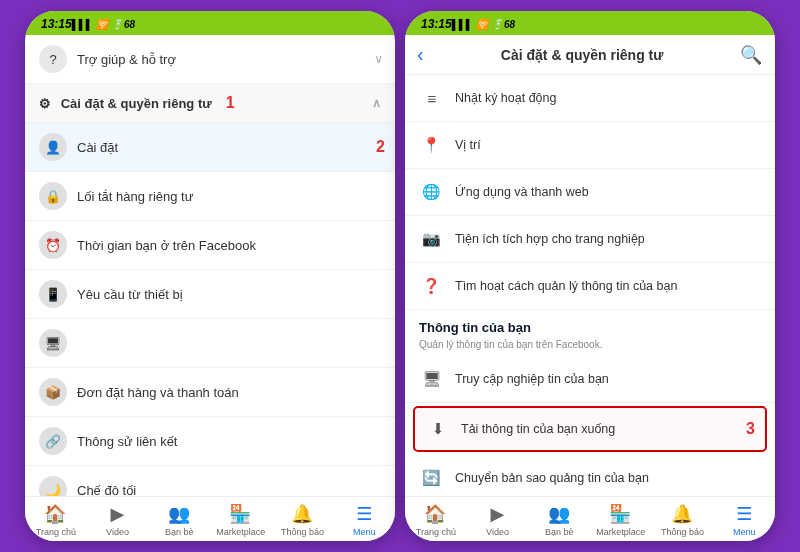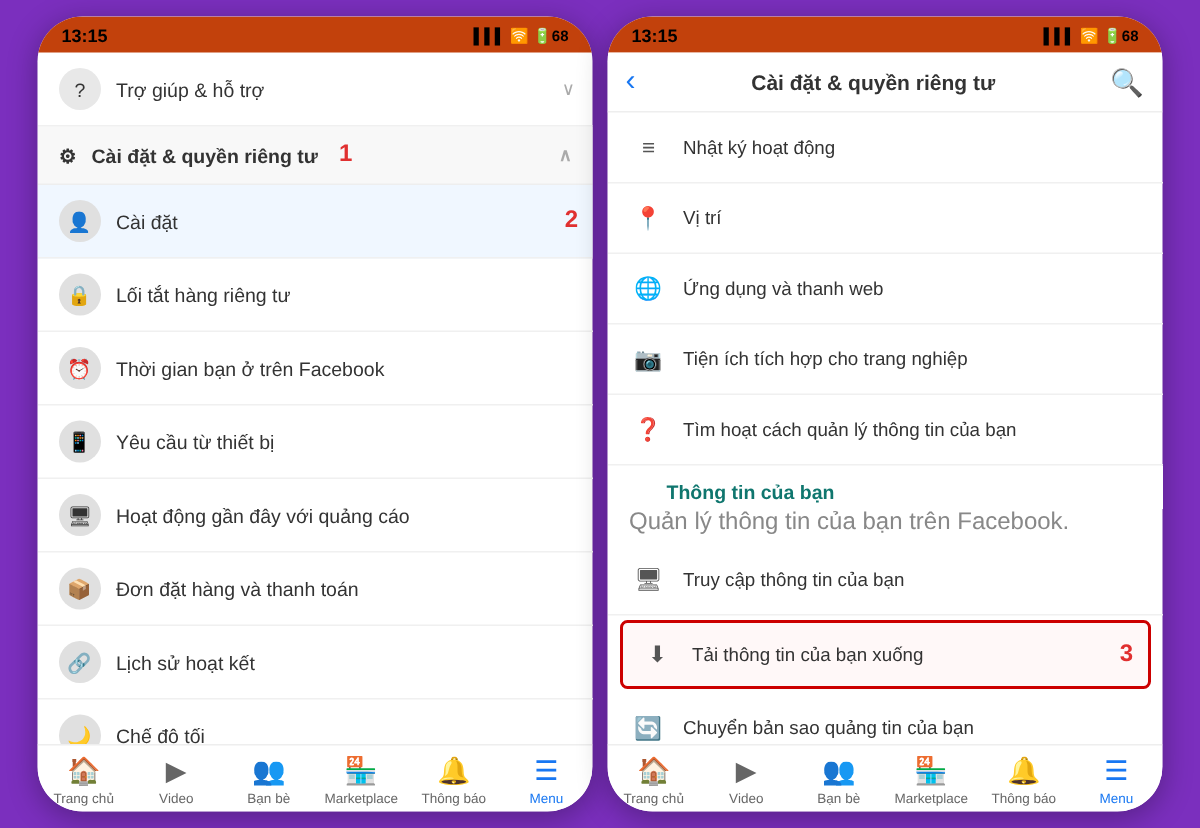--- a/index.html
+++ b/index.html
@@ -24,27 +24,27 @@
       background: #fff;
       border-radius: 30px;
       overflow: hidden;
       box-shadow: 0 4px 20px rgba(0,0,0,0.3);
       display: flex;
       flex-direction: column;
       position: relative;
     }
     .status-bar {
       display: flex;
-      justify-content: space-between;
       align-items: center;
       padding: 6px 16px 4px;
-      background: #c2410c;
+      background: #84cc16;
       font-size: 11px;
       font-weight: 600;
       flex-shrink: 0;
+      font-style: italic;
     }
     .status-bar .time { font-size: 12px; font-weight: 700; }
     .status-icons { display: flex; gap: 3px; align-items: center; font-size: 10px; }
     .phone-content { flex: 1; overflow: hidden; display: flex; flex-direction: column; }
     .left-phone .menu-list { flex: 1; overflow-y: auto; }
     .menu-item {
       display: flex;
       align-items: center;
       padding: 10px 14px;
       font-size: 13px;
@@ -148,27 +148,26 @@
       align-items: center;
       justify-content: center;
       font-size: 15px;
       flex-shrink: 0;
       color: #555;
     }
     .settings-section-title {
       padding: 10px 14px 4px;
       font-size: 13px;
       font-weight: 700;
-      color: #0f766e;
+      color: #0f172a;
       background: #fff;
-      margin-left: 25px;
     }
     .settings-section-sub {
       padding: 0 14px 6px;
-      font-size: 16px;
+      font-size: 10px;
       color: #888;
     }
     .settings-item.highlighted-box {
       border: 2px solid #e03030;
       border-radius: 4px;
       margin: 2px 8px;
       padding: 8px 10px;
     }
     .red-label {
       position: absolute;
@@ -226,31 +225,30 @@
           <span>Thời gian bạn ở trên Facebook</span>
         </div>
 
         <div class="menu-item">
           <div class="icon-circle">📱</div>
           <span>Yêu cầu từ thiết bị</span>
         </div>
 
         <div class="menu-item">
           <div class="icon-circle">🖥</div>
-          <span>Hoạt động gần đây với quảng cáo</span>
         </div>
 
         <div class="menu-item">
           <div class="icon-circle">📦</div>
           <span>Đơn đặt hàng và thanh toán</span>
         </div>
 
         <div class="menu-item">
           <div class="icon-circle">🔗</div>
-          <span>Lịch sử hoạt kết</span>
+          <span>Thông sử liên kết</span>
         </div>
 
         <div class="menu-item">
           <div class="icon-circle">🌙</div>
           <span>Chế độ tối</span>
         </div>
 
       </div>
 
       <div class="bottom-nav">
@@ -324,21 +322,21 @@
         <div class="settings-item">
           <span class="s-icon">❓</span>
           <span>Tìm hoạt cách quản lý thông tin của bạn</span>
         </div>
 
         <div class="settings-section-title">Thông tin của bạn</div>
         <div class="settings-section-sub">Quản lý thông tin của bạn trên Facebook.</div>
 
         <div class="settings-item">
           <span class="s-icon">🖥</span>
-          <span>Truy cập thông tin của bạn</span>
+          <span>Truy cập nghiệp tin của bạn</span>
         </div>
 
         <div class="settings-item highlighted-box" style="border:2px solid #cc0000; border-radius:5px; margin:3px 8px; padding:8px 10px; background:#fff8f8;">
           <span class="s-icon">⬇</span>
           <span>Tải thông tin của bạn xuống</span>
           <span class="red-label">3</span>
         </div>
 
         <div class="settings-item">
           <span class="s-icon">🔄</span>

